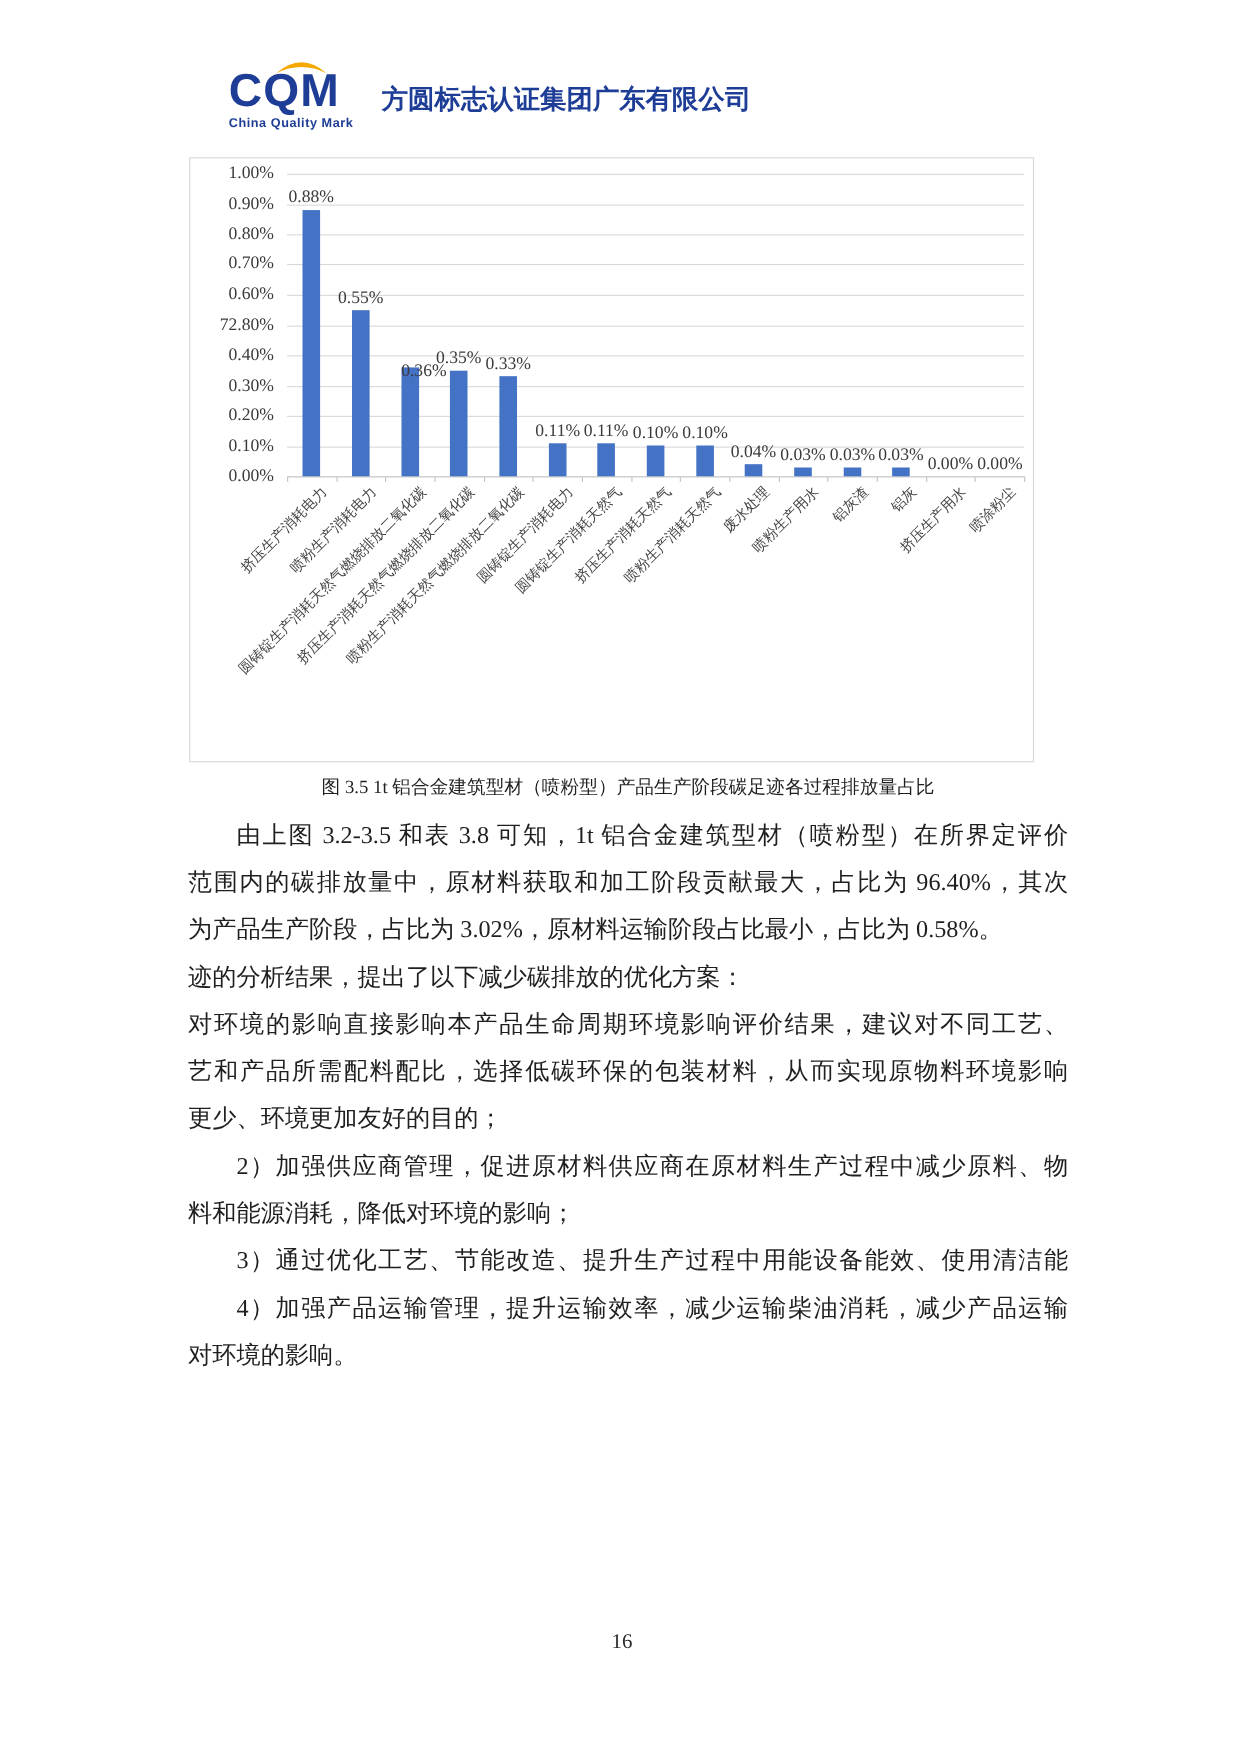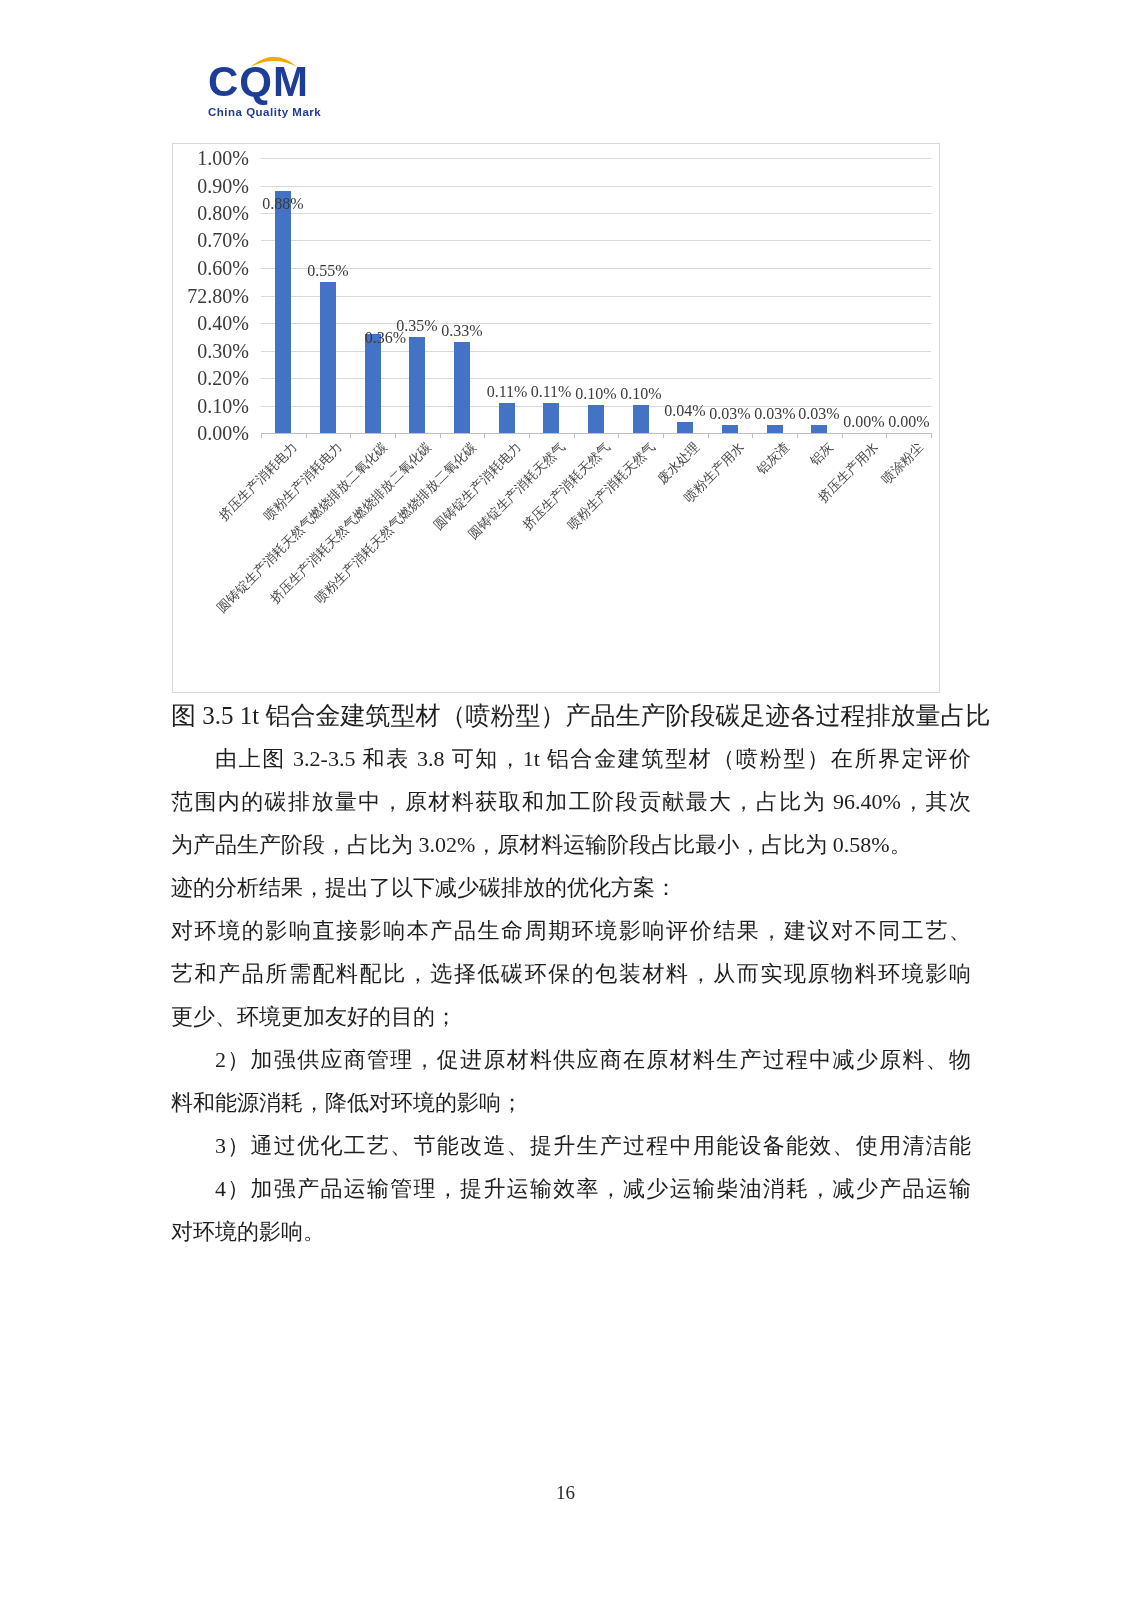--- a/index.html
+++ b/index.html
@@ -15,51 +15,52 @@
             font-size:11.5px;color:#1e3d96;letter-spacing:0.5px;margin-top:2px;white-space:nowrap;}
   #company-name{position:absolute;left:347px;top:74px;font-family:"Liberation Sans","DejaVu Sans",sans-serif;
             font-weight:bold;font-size:24px;color:#1e3d96;white-space:nowrap;}
 
   
   #chart-box{position:absolute;left:172px;top:143px;width:766px;height:548px;
              border:1px solid #d8d8d8;background:#ffffff;overflow:hidden;}
   .gridline{position:absolute;height:1px;background:#d9d9d9;}
   .x-axis-line{position:absolute;height:1px;background:#bfbfbf;}
   .x-axis-tick{position:absolute;width:1px;height:4px;background:#bfbfbf;}
-  .ytick-label{position:absolute;width:72px;text-align:right;font-size:20px;color:#3a3a3a;
+  .ytick-label{position:absolute;width:72px;text-align:right;font-size:16px;color:#3a3a3a;
                line-height:20px;white-space:nowrap;}
   .bar{position:absolute;background:#4472C4;}
   .bar-label{position:absolute;width:66px;text-align:center;font-size:16px;color:#3a3a3a;
              line-height:20px;white-space:nowrap;}
   .cat-label{position:absolute;width:330px;text-align:right;font-size:13px;color:#454545;
              line-height:14px;white-space:nowrap;transform:rotate(-45deg);transform-origin:100% 0;}
 
   
   #text-block{position:absolute;left:171px;top:694px;width:800px;}
   .bodyline{height:43px;line-height:43px;font-size:22px;white-space:nowrap;}
   .bodyline.fill{white-space:normal;text-align:justify;text-align-last:justify;}
   .bodyline.indent{padding-left:44px;}
   .bodyline.indent.fill{padding-left:0;text-indent:44px;}
-  #figure-caption{height:43px;line-height:43px;font-size:25px;text-align:center;white-space:nowrap;}
+  #figure-caption{height:43px;line-height:43px;font-size:17px;text-align:center;white-space:nowrap;}
 
   #page-number{position:absolute;left:0;top:1482px;width:1131px;text-align:center;
                font-size:19px;color:#2a2a2a;}
 </style>
 </head>
 <body>
 
 <div id="page">
 
   <div id="logo">
     <div id="logo-cqm">CQM</div>
     <svg id="logo-arc" viewBox="0 0 50 16">
       <path d="M1 15 Q25 -6 49 15 Q25 3 1 15" fill="#F5A800"></path>
     </svg>
     <div id="logo-sub">China Quality Mark</div>
   </div>
+  <div id="company-name">方圆标志认证集团广东有限公司</div>
 
   <div id="chart-box">
       <div class="gridline" style="left: 88px; width: 670px; top: 14px;"></div>
       <div class="ytick-label" style="left: 4px; top: 4px;">1.00%</div>
       <div class="gridline" style="left: 88px; width: 670px; top: 42px;"></div>
       <div class="ytick-label" style="left: 4px; top: 32px;">0.90%</div>
       <div class="gridline" style="left: 88px; width: 670px; top: 69px;"></div>
       <div class="ytick-label" style="left: 4px; top: 59px;">0.80%</div>
       <div class="gridline" style="left: 88px; width: 670px; top: 96px;"></div>
       <div class="ytick-label" style="left: 4px; top: 86px;">0.70%</div>
@@ -87,21 +88,21 @@
       <div class="x-axis-tick" style="left: 401px; top: 290px;"></div>
       <div class="x-axis-tick" style="left: 445px; top: 290px;"></div>
       <div class="x-axis-tick" style="left: 490px; top: 290px;"></div>
       <div class="x-axis-tick" style="left: 535px; top: 290px;"></div>
       <div class="x-axis-tick" style="left: 579px; top: 290px;"></div>
       <div class="x-axis-tick" style="left: 624px; top: 290px;"></div>
       <div class="x-axis-tick" style="left: 669px; top: 290px;"></div>
       <div class="x-axis-tick" style="left: 713px; top: 290px;"></div>
       <div class="x-axis-tick" style="left: 758px; top: 290px;"></div>
       <div class="bar" style="left: 102px; top: 47px; width: 16px; height: 242px; background: rgb(68, 114, 196);"></div>
-      <div class="bar-label" style="left: 77px; top: 26px; margin-top: 24px;">0.88%</div>
+      <div class="bar-label" style="left: 77px; top: 26px;">0.88%</div>
       <div class="cat-label" style="right: 649px; top: 296px;">挤压生产消耗电力</div>
       <div class="bar" style="left: 147px; top: 138px; width: 16px; height: 151px; background: rgb(68, 114, 196);"></div>
       <div class="bar-label" style="left: 122px; top: 117px;">0.55%</div>
       <div class="cat-label" style="right: 604px; top: 296px;">喷粉生产消耗电力</div>
       <div class="bar" style="left: 192px; top: 190px; width: 16px; height: 99px; background: rgb(68, 114, 196);"></div>
       <div class="bar-label" style="left: 167px; top: 184px; text-align: right;">0.36%</div>
       <div class="cat-label" style="right: 559px; top: 296px;">圆铸锭生产消耗天然气燃烧排放二氧化碳</div>
       <div class="bar" style="left: 236px; top: 193px; width: 16px; height: 96px; background: rgb(68, 114, 196);"></div>
       <div class="bar-label" style="left: 211px; top: 172px;">0.35%</div>
       <div class="cat-label" style="right: 515px; top: 296px;">挤压生产消耗天然气燃烧排放二氧化碳</div>

